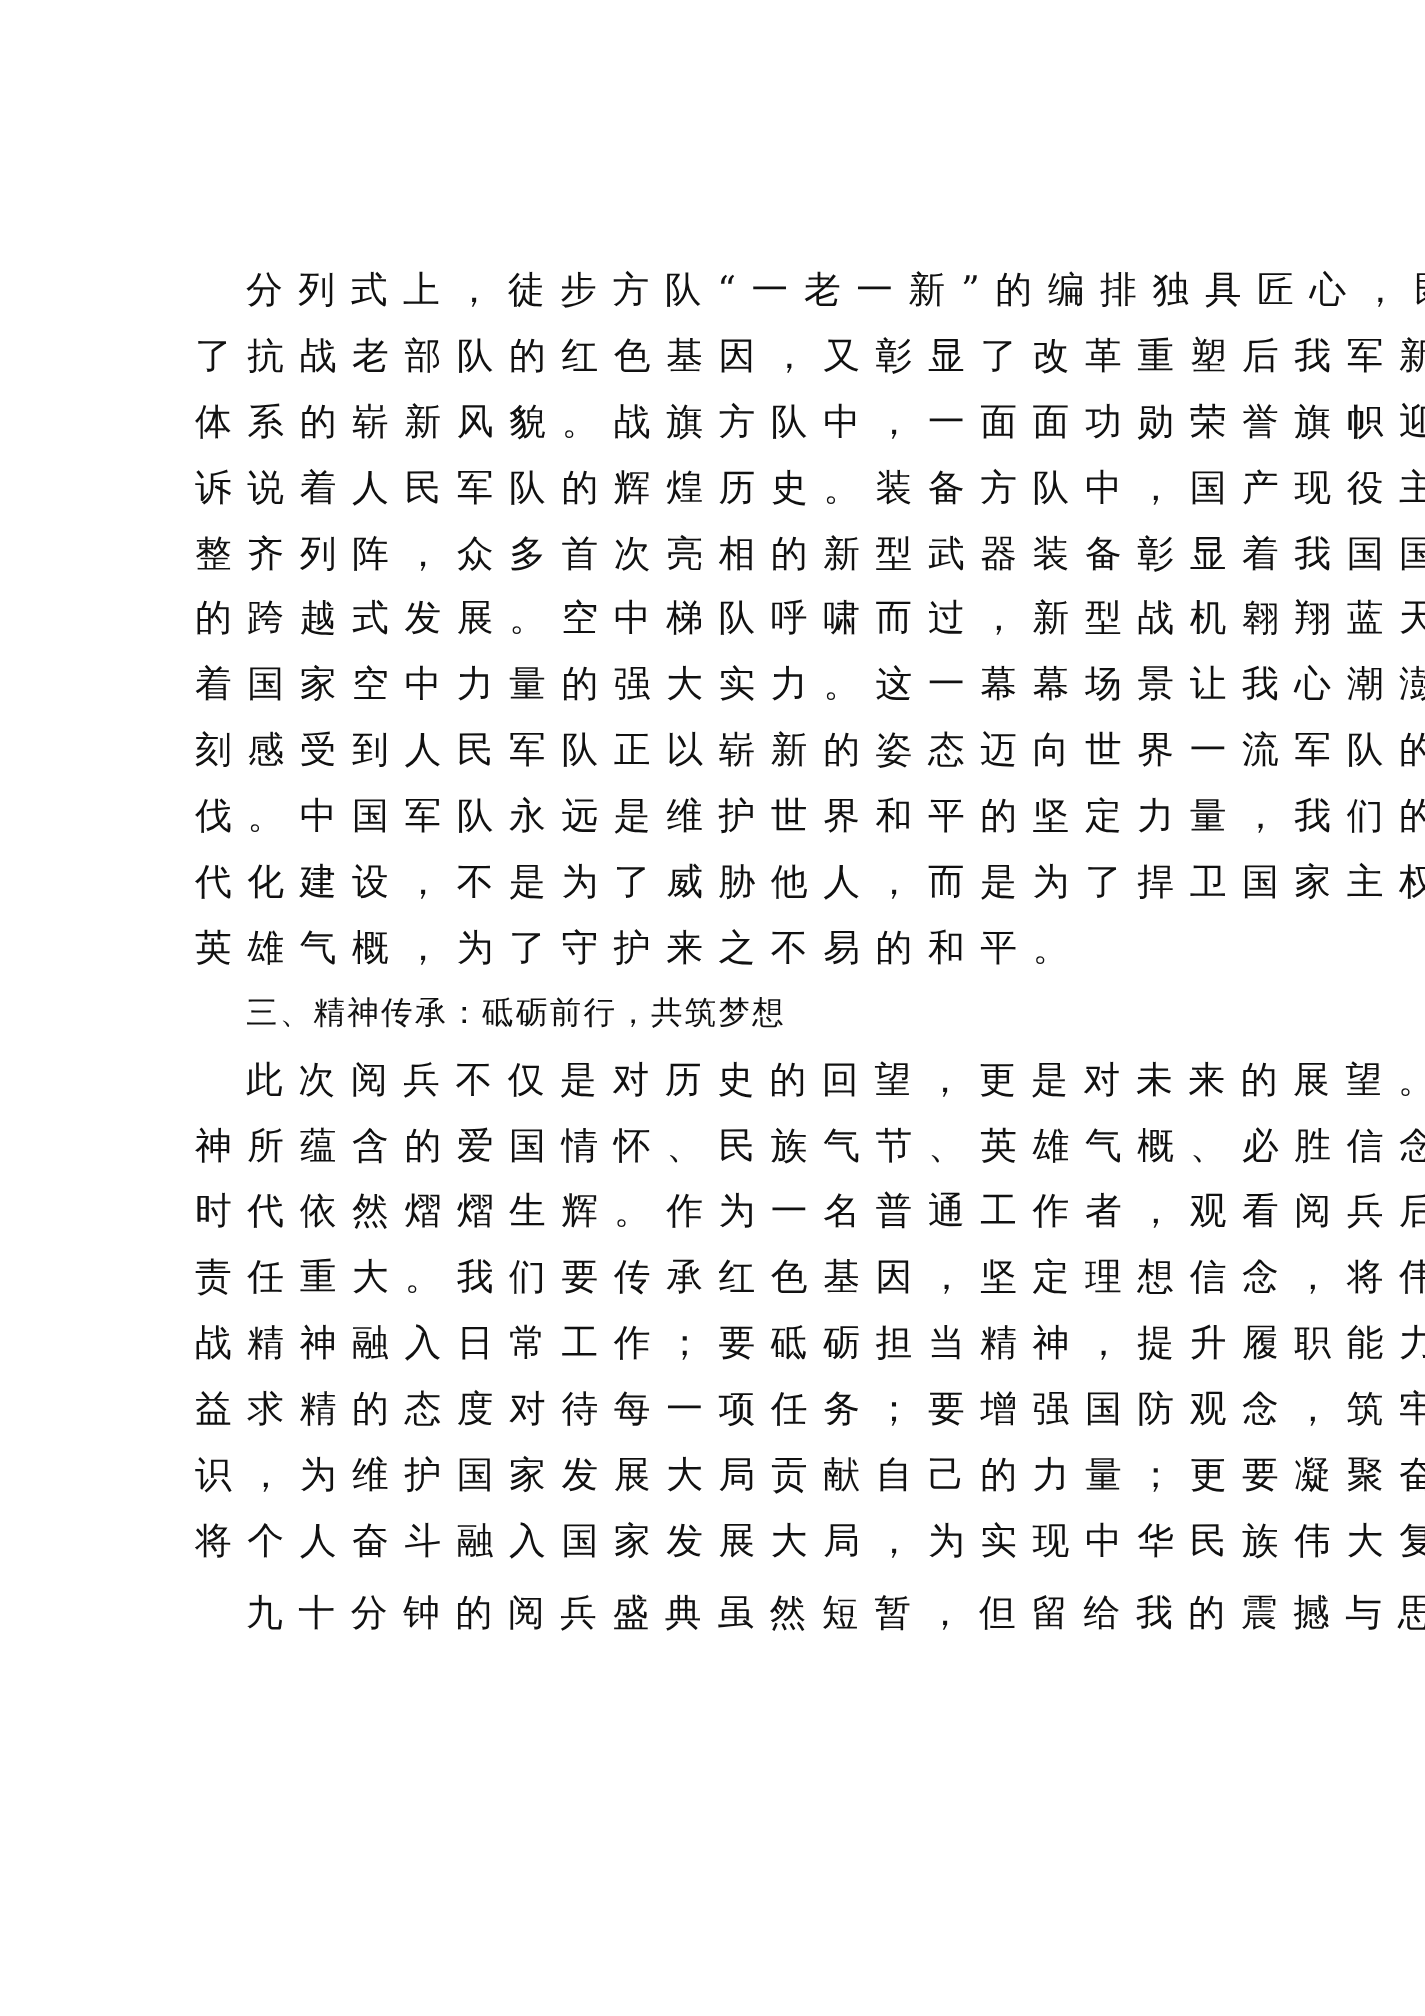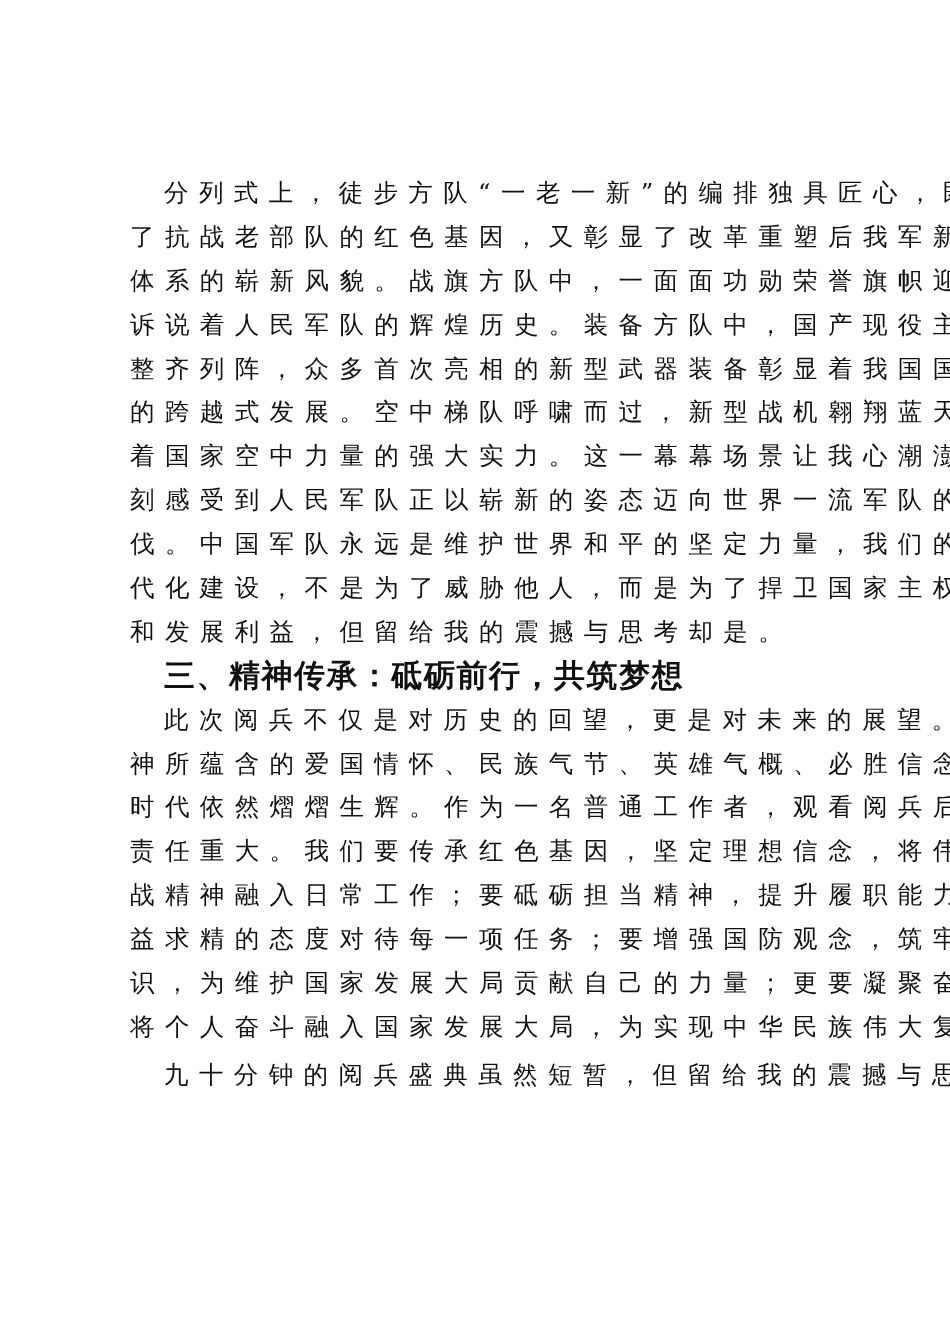--- a/index.html
+++ b/index.html
@@ -36,23 +36,23 @@
     font-size: 24.5px;
     letter-spacing: 10.4px;
     white-space: nowrap;
     overflow: visible;
   }
   .line.indent {
     padding-left: 34px;
   }
   .heading {
     font-family: "DejaVu Sans", "Liberation Sans", sans-serif;
-    font-weight: bold;
+    font-weight: normal;
     letter-spacing: 1.5px;
-    font-size: 31px;
+    font-size: 21px;
   }
   .gap-after {
     margin-bottom: 4px;
   }
 </style>
 </head>
 <body>
 
 <div class="page">
   <div class="body-text">
@@ -61,21 +61,21 @@
       <span class="line indent">分列式上，徒步方队“一老一新”的编排独具匠心，既展现</span>
       <span class="line">了抗战老部队的红色基因，又彰显了改革重塑后我军新型力量</span>
       <span class="line">体系的崭新风貌。战旗方队中，一面面功勋荣誉旗帜迎风招展，</span>
       <span class="line">诉说着人民军队的辉煌历史。装备方队中，国产现役主战装备</span>
       <span class="line">整齐列阵，众多首次亮相的新型武器装备彰显着我国国防科技</span>
       <span class="line">的跨越式发展。空中梯队呼啸而过，新型战机翱翔蓝天，展现</span>
       <span class="line">着国家空中力量的强大实力。这一幕幕场景让我心潮澎湃，深</span>
       <span class="line">刻感受到人民军队正以崭新的姿态迈向世界一流军队的坚定步</span>
       <span class="line">伐。中国军队永远是维护世界和平的坚定力量，我们的国防现</span>
       <span class="line">代化建设，不是为了威胁他人，而是为了捍卫国家主权、安全</span>
-      <span class="line">和发展利益，但留给我的震撼与思考却是。</span>
+      <span class="line">英雄气概，为了守护来之不易的和平。</span>
     </div>
 
     <div>
       <span class="line indent heading">三、精神传承：砥砺前行，共筑梦想</span>
     </div>
 
     <div class="gap-after">
       <span class="line indent">此次阅兵不仅是对历史的回望，更是对未来的展望。抗战精</span>
       <span class="line">神所蕴含的爱国情怀、民族气节、英雄气概、必胜信念，在新</span>
       <span class="line">时代依然熠熠生辉。作为一名普通工作者，观看阅兵后我深感</span>

